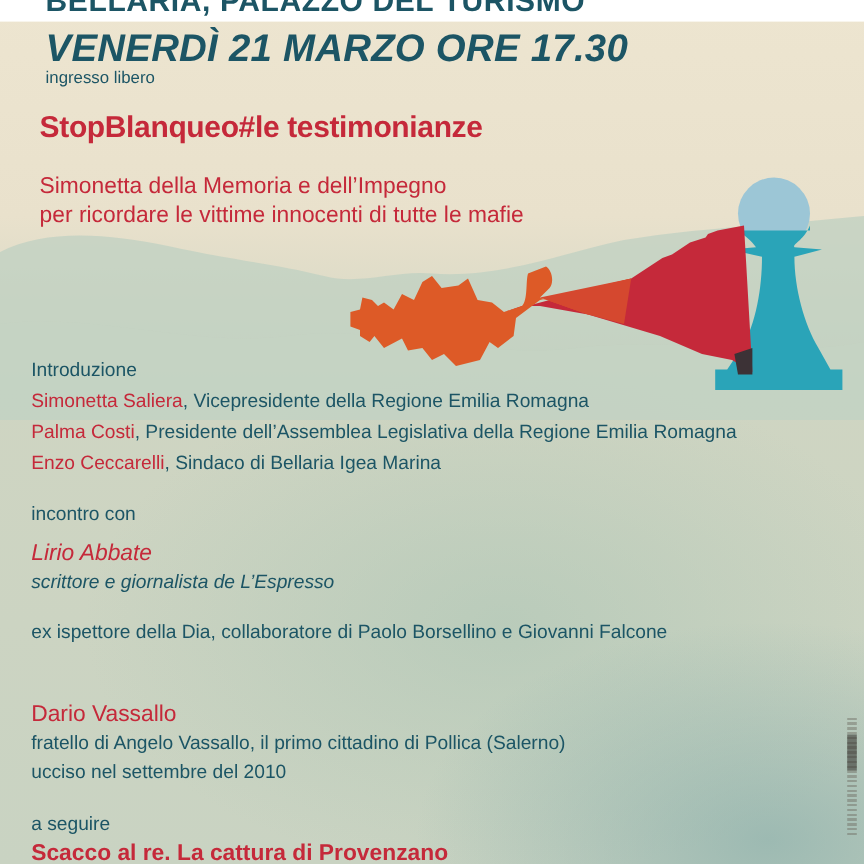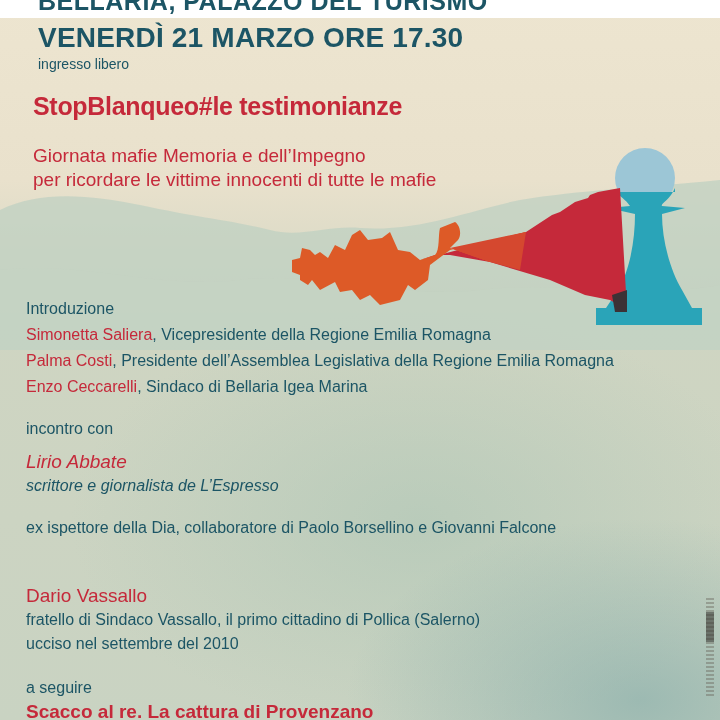--- a/index.html
+++ b/index.html
@@ -7,21 +7,21 @@
          font-family:"Liberation Sans", sans-serif; background:#e9e2cf; }
   .poster { position:absolute; inset:0; overflow:hidden;
     background:
       radial-gradient(ellipse 420px 260px at 640px 700px, rgba(120,165,165,0.55), rgba(120,165,165,0) 70%),
       radial-gradient(ellipse 500px 300px at 420px 520px, rgba(170,196,180,0.55), rgba(170,196,180,0) 70%),
       linear-gradient(180deg, #ede5d0 0px, #e9e1cc 180px, #cfd5c2 320px, #c9d3c2 720px);
   }
   .topstrip { position:absolute; left:0; top:0; width:720px; height:18px; background:#ffffff; overflow:hidden; }
   .venue { position:absolute; left:38px; top:-13px; font-size:25px; font-weight:bold; color:#1c5565; letter-spacing:0.5px; white-space:nowrap; }
   .hill { position:absolute; left:0; top:150px; width:720px; height:200px; }
-  .date { position:absolute; left:38px; top:22px; font-size:28px; font-weight:bold; color:#1c5565; white-space:nowrap; letter-spacing:0.2px; }
+  .date { position:absolute; left:38px; top:22px; font-size:32px; font-weight:bold; color:#1c5565; white-space:nowrap; letter-spacing:0.2px;font-style:italic; }
   .entry { position:absolute; left:38px; top:56px; font-size:14px; color:#1c5565; white-space:nowrap; }
   .title { position:absolute; left:33px; top:92px; font-size:25px; font-weight:bold; color:#c5293a; white-space:nowrap; letter-spacing:-0.3px; }
   .subtitle { position:absolute; left:33px; top:144px; font-size:19px; color:#c5293a; line-height:24px; white-space:nowrap; }
   .chess { position:absolute; left:290px; top:140px; width:430px; height:200px; }
   .block { position:absolute; left:26px; font-size:16px; color:#1c5565; white-space:nowrap; line-height:26px; }
   .red { color:#c5293a; }
   .name { font-size:19px; color:#c5293a; }
   .credit { position:absolute; left:706px; top:598px; width:8px; height:100px;
     background: repeating-linear-gradient(180deg, #6d6a60 0 2px, transparent 2px 4px); opacity:0.45; }
   .credit2 { position:absolute; left:706px; top:612px; width:8px; height:30px; background:#3c3a35; opacity:0.6; }
@@ -37,21 +37,21 @@
 
   <svg class="hill" viewBox="0 0 720 200" preserveAspectRatio="none">
     <path d="M0,60 C40,40 90,45 140,55 C200,68 230,70 270,80 C300,88 330,75 360,78 C420,82 470,60 520,50 C580,40 640,38 720,30 L720,200 L0,200 Z" fill="#bfd0c1" opacity="0.75"></path>
     <path d="M0,120 C80,110 160,140 240,130 C320,120 400,150 480,140 C560,130 640,150 720,135 L720,200 L0,200 Z" fill="#c6d4c4" opacity="0.5"></path>
   </svg>
 
   <div class="date">VENERDÌ 21 MARZO ORE 17.30</div>
   <div class="entry">ingresso libero</div>
   <div class="title">StopBlanqueo#le testimonianze</div>
   <div class="subtitle">
-    <div>Giornata mafie Memoria e dell’Impegno</div>
+    <div>Simonetta della Memoria e dell’Impegno</div>
     <div>per ricordare le vittime innocenti di tutte le mafie</div>
   </div>
 
   <svg class="chess" viewBox="0 0 430 200">
 
     <g>
       <circle cx="355" cy="38" r="30" fill="#9cc6d6"></circle>
       <path d="M325,52 L385,52 L385,48 C380,60 370,64 372,66 L395,68 L372,74 C372,100 380,130 392,150 L402,168 L412,168 L412,185 L306,185 L306,168 L316,168 L328,150 C340,130 345,100 345,74 L318,68 L340,66 C336,60 330,56 325,52 Z" fill="#2aa4b8"></path>
     </g>
 
@@ -76,21 +76,21 @@
     <div class="name">Lirio Abbate</div>
     <div>scrittore e giornalista de L’Espresso</div>
   </div>
 
   <div class="block" style="top:516px; line-height:24px;">
     <div>ex ispettore della Dia, collaboratore di Paolo Borsellino e Giovanni Falcone</div>
   </div>
 
   <div class="block" style="top:584px; line-height:24px;">
     <div class="name">Dario Vassallo</div>
-    <div>fratello di Sindaco Vassallo, il primo cittadino di Pollica (Salerno)</div>
+    <div>fratello di Angelo Vassallo, il primo cittadino di Pollica (Salerno)</div>
     <div>ucciso nel settembre del 2010</div>
   </div>
 
   <div class="block" style="top:676px; line-height:24px;">
     <div>a seguire</div>
     <div class="name" style="font-weight:bold;">Scacco al re. La cattura di Provenzano</div>
   </div>
 
   <div class="credit"></div>
   <div class="credit2"></div>

